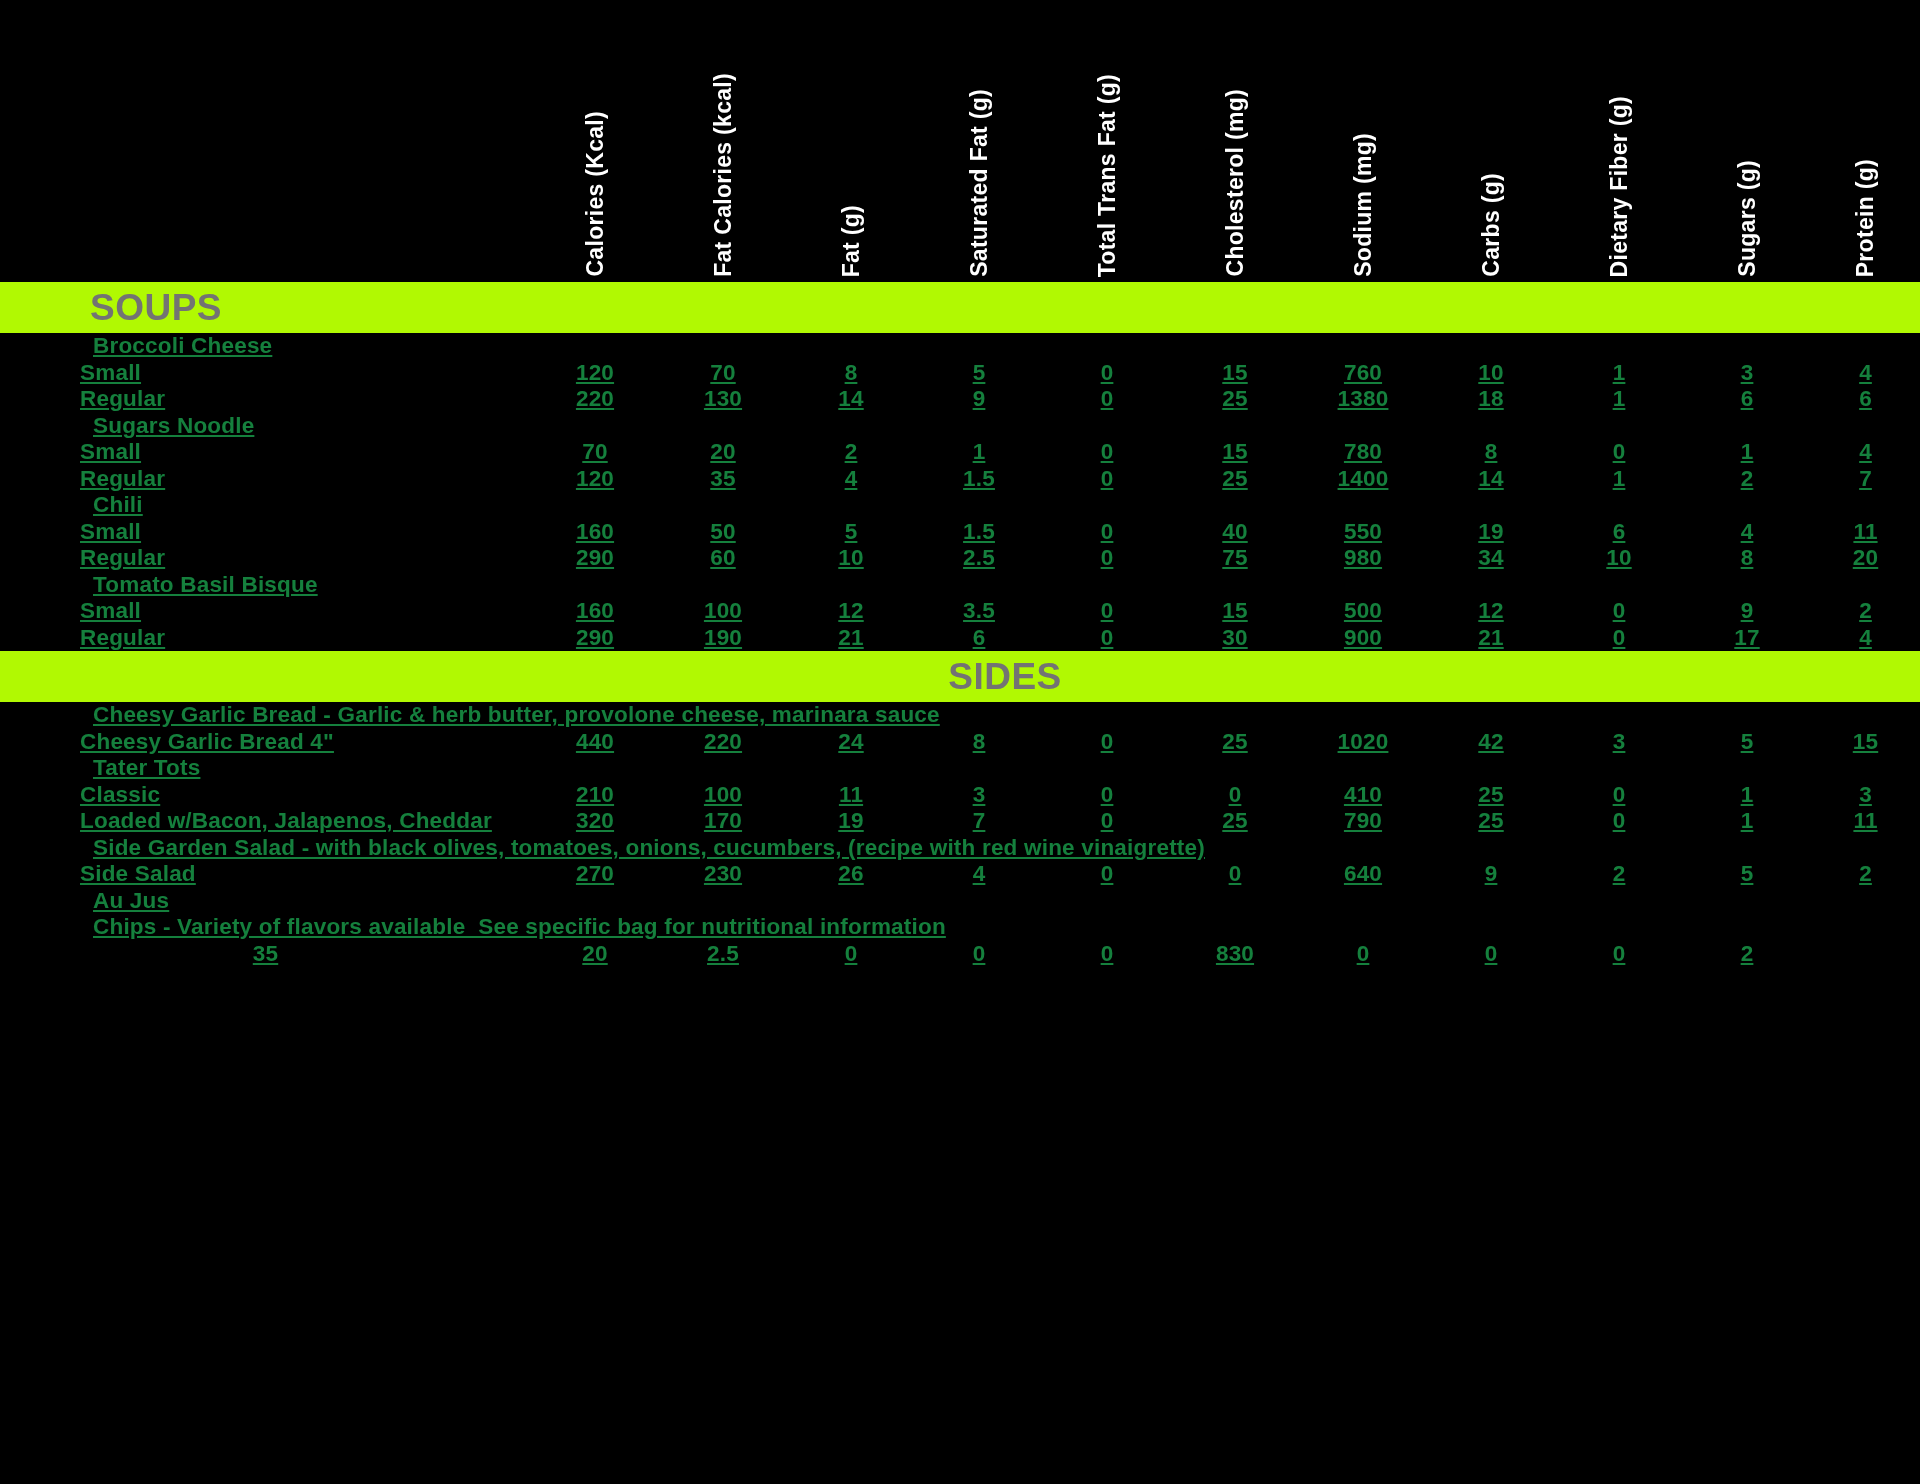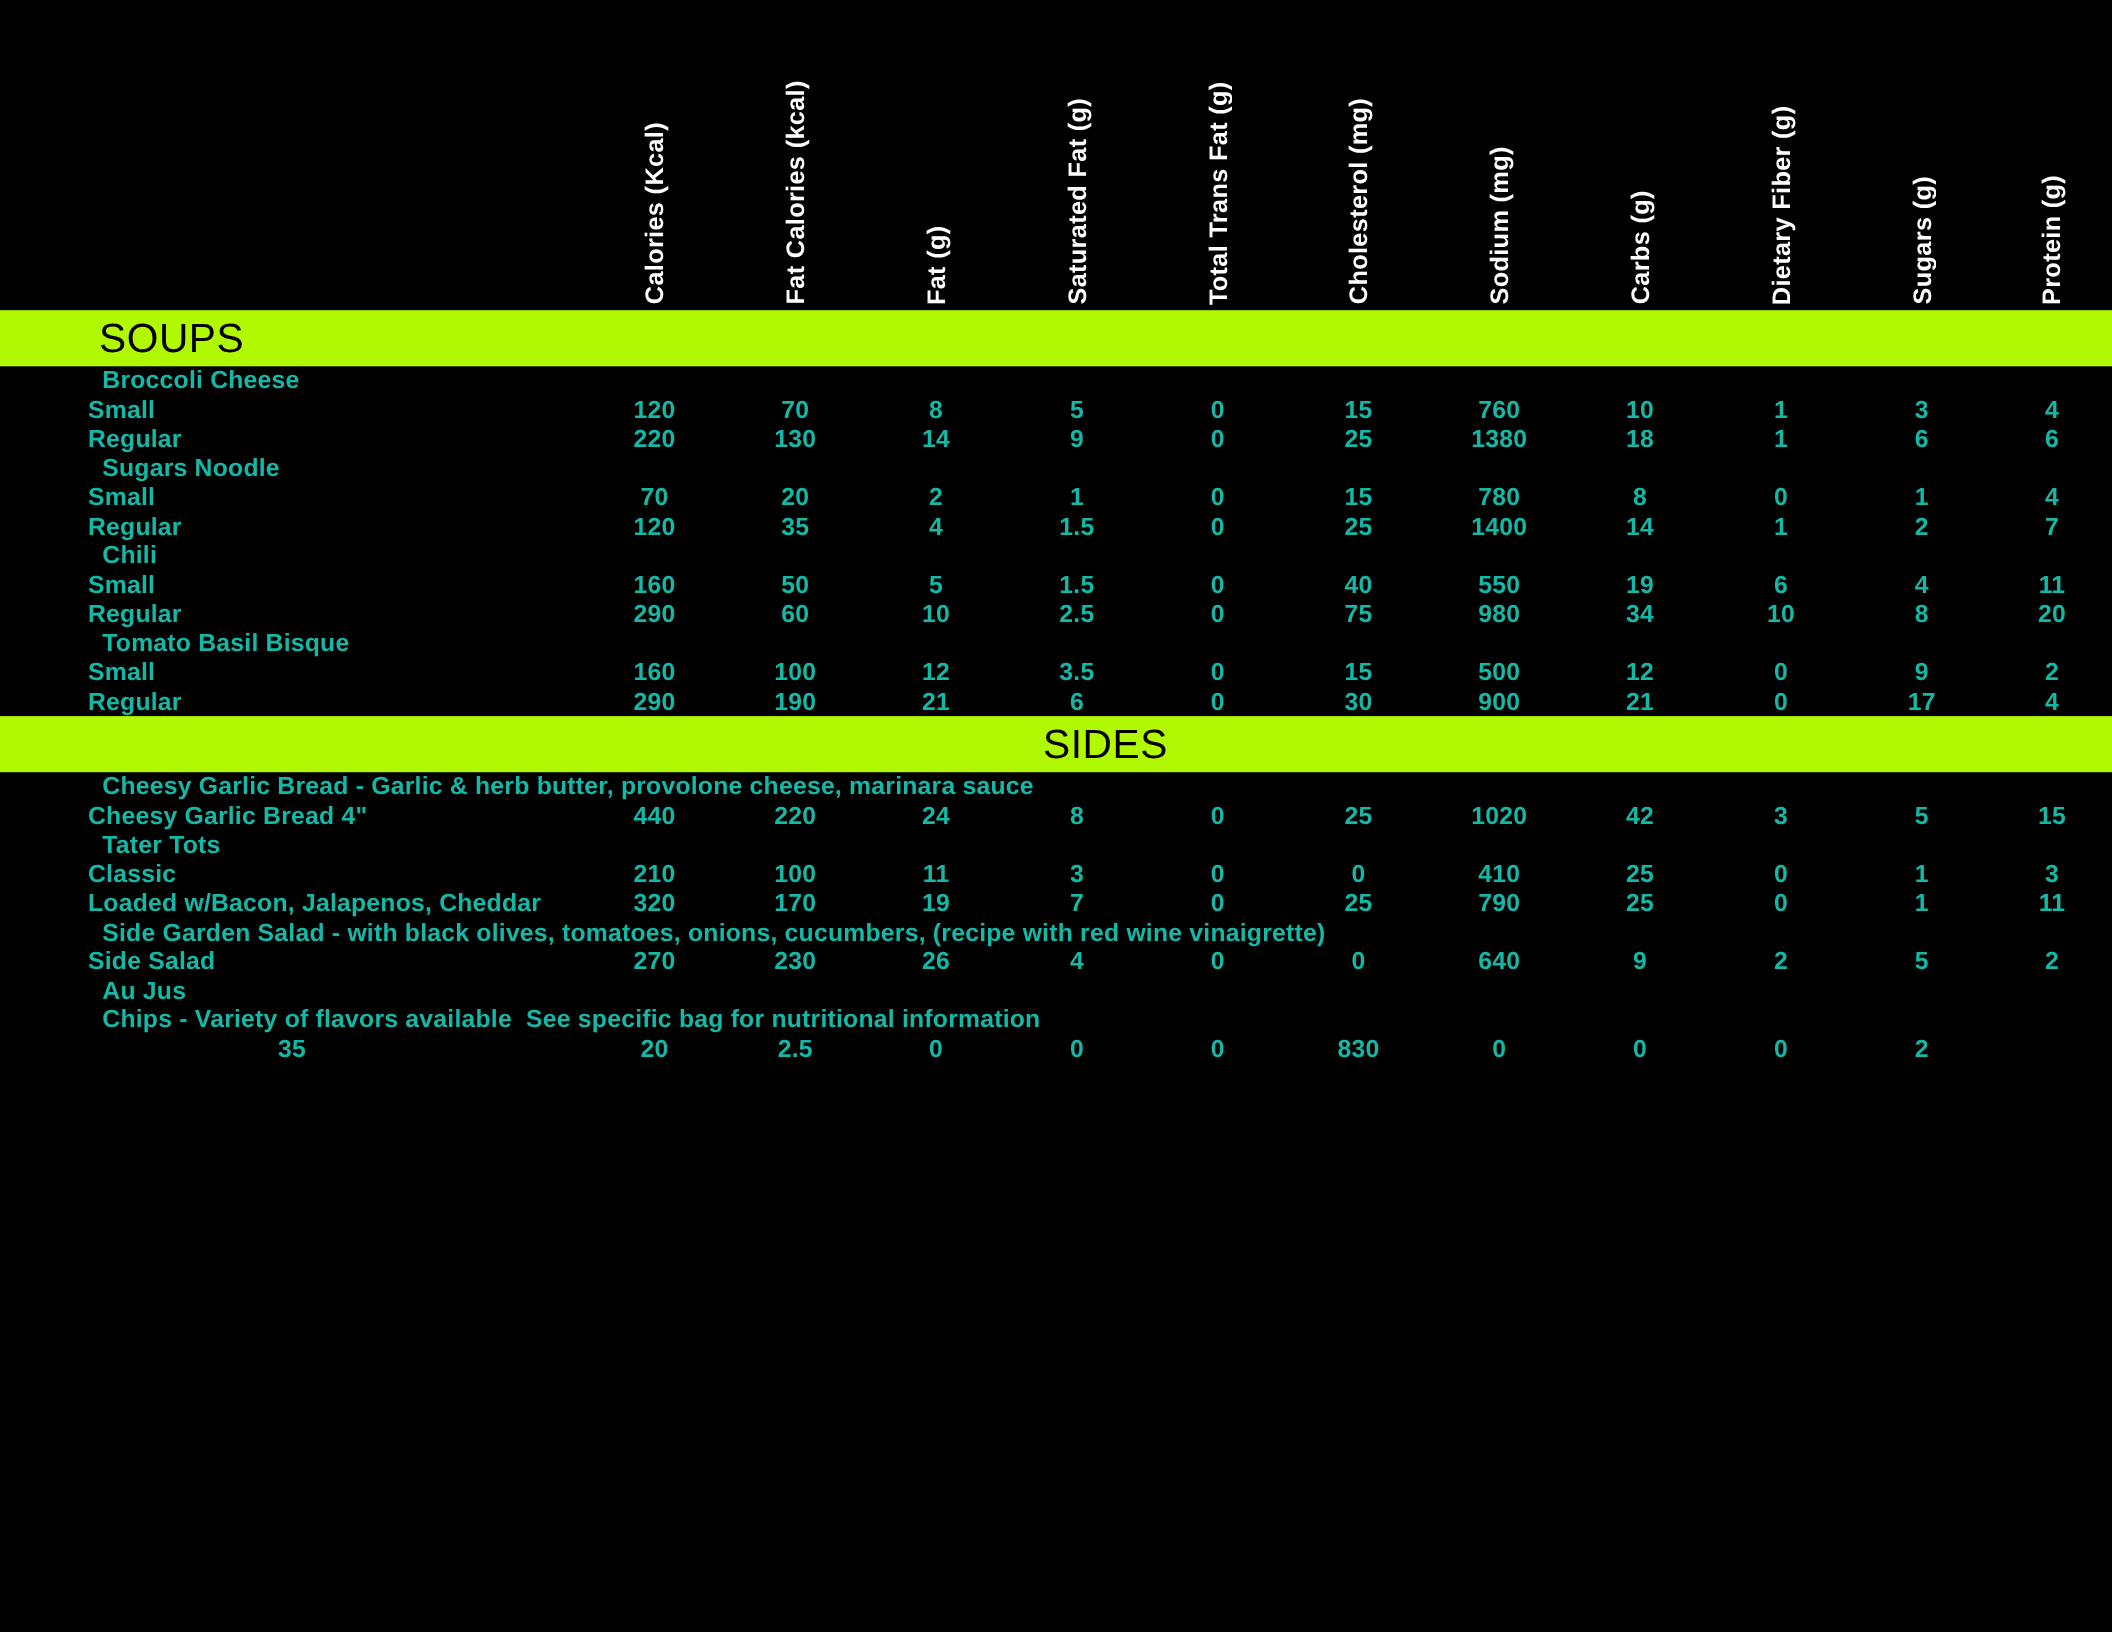--- a/index.html
+++ b/index.html
@@ -43,35 +43,36 @@
   }
   
   .banner {
     height: 51px;
     display: flex;
     align-items: center;
     padding-left: 90px;
     box-sizing: border-box;
   }
   .banner .banner-title {
-    color: #000000;
+    color: #737373;
     font-size: 37px;
-    font-weight: 400;
+    font-weight: 700;
     letter-spacing: 0.5px;
     line-height: 1;
   }
   
   .row {
     min-height: 26.5px;
     align-items: center;
-    color: #14b8a6;
+    color: #15803d;
     font-weight: 700;
     font-size: 22.5px;
     letter-spacing: 0.2px;
     line-height: 26px;
+    text-decoration: underline;
   }
   .row.group .label {
     grid-column: 1 / -1;
     padding-left: 93px;
     white-space: pre;
   }
   .row.item .label {
     padding-left: 80px;
     padding-right: 8px;
   }

